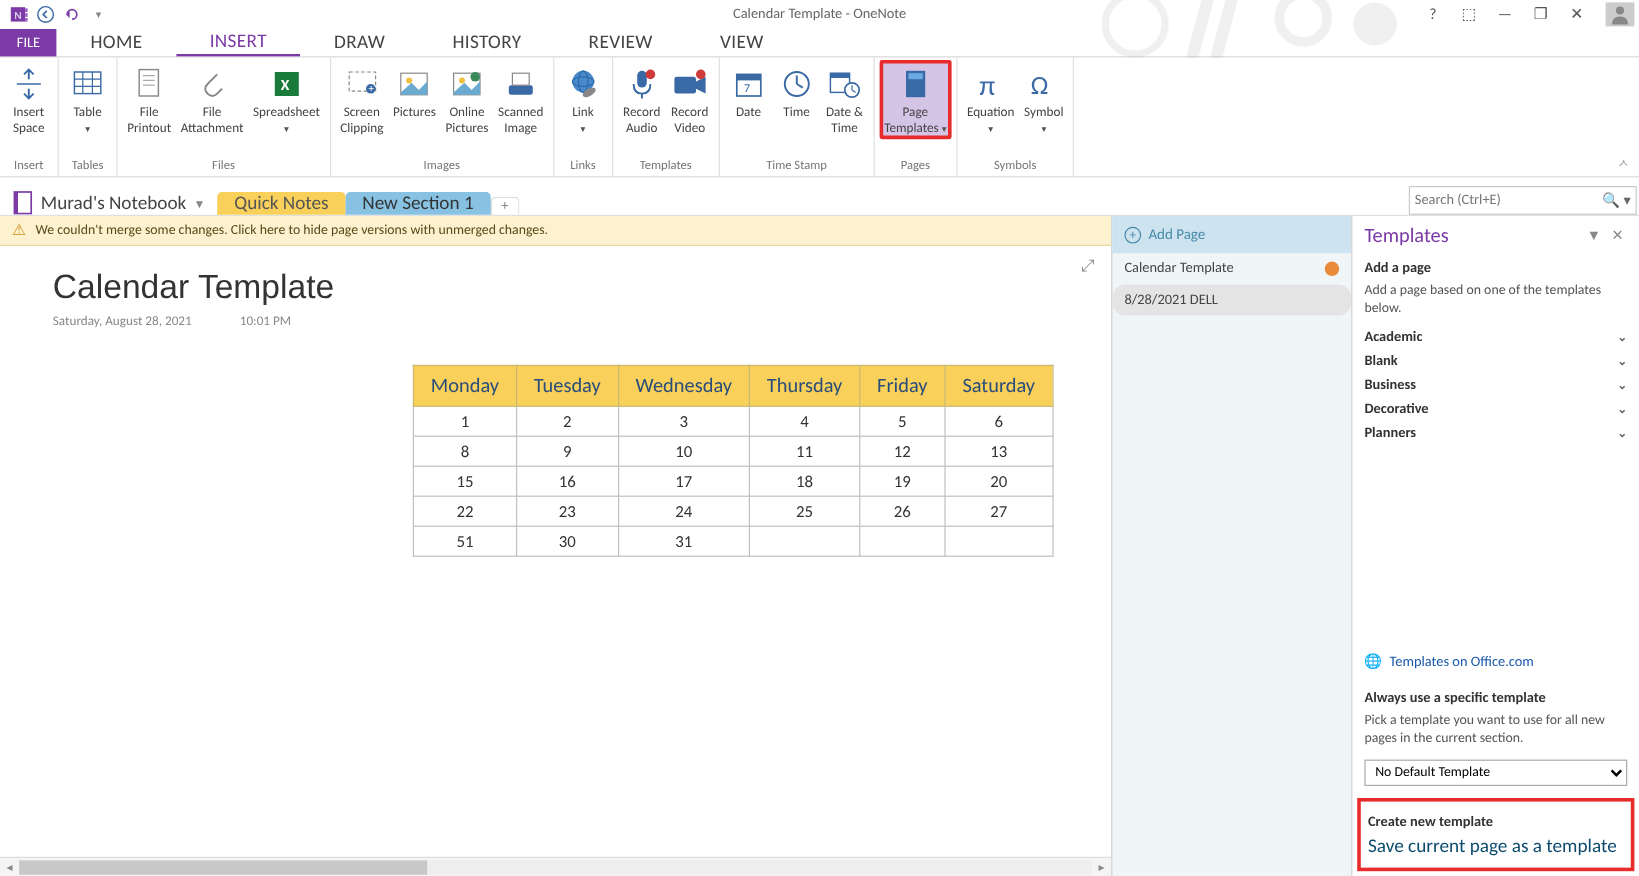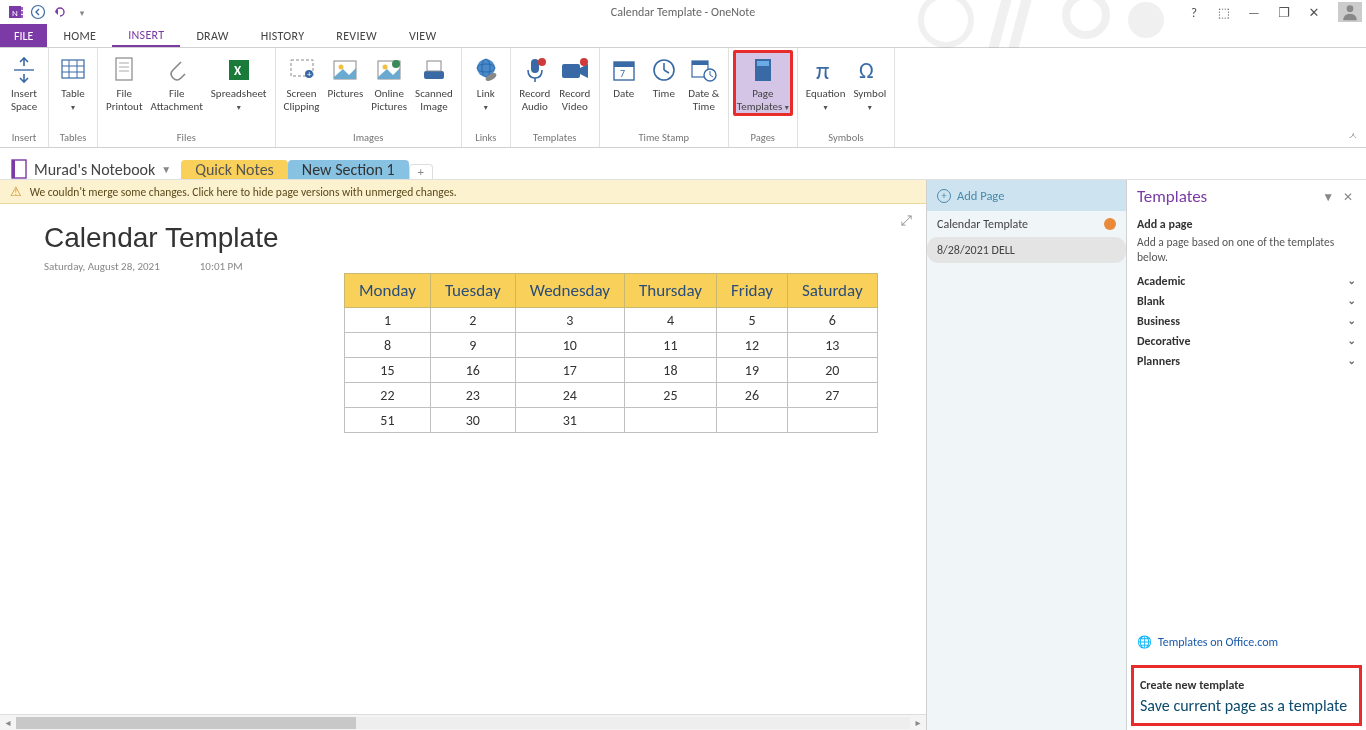--- a/index.html
+++ b/index.html
@@ -12,21 +12,21 @@
 .title-center { position:absolute; left:50%; transform:translateX(-50%); font-size:12px; color:#666; }
 .title-right { position:absolute; right:4px; display:flex; align-items:center; gap:6px; }
 .title-right span { width:24px; height:20px; display:flex; align-items:center; justify-content:center; color:#555; cursor:pointer; font-size:13px; }
 .user-avatar { width:24px; height:24px; background:#ccc; display:flex; align-items:flex-end; justify-content:center; margin-left:6px; }
 .user-avatar svg { width:20px; height:20px; fill:#888; }
 .title-decor { position:absolute; right:180px; top:0; height:48px; width:280px; opacity:0.12; pointer-events:none;}
 
 
 .menubar { height:24px; display:flex; align-items:stretch; border-bottom:1px solid #d0d0d0; }
 .file-tab { background:#7b3aa5; color:#fff; padding:0 14px; display:flex; align-items:center; font-size:12px; cursor:pointer; }
-.menu-tab { padding:0 16px; display:flex; align-items:center; font-size:12px; color:#444; cursor:pointer; letter-spacing:0.3px; }
+.menu-tab { padding:0 28px; display:flex; align-items:center; font-size:16px; color:#444; cursor:pointer; letter-spacing:0.3px; }
 .menu-tab.active { color:#7b3aa5; border-bottom:2px solid #7b3aa5; background:#fff; }
 
 
 .ribbon { height:100px; background:#fff; border-bottom:1px solid #d0d0d0; display:flex; }
 .ribbon-group { border-right:1px solid #e0e0e0; display:flex; flex-direction:column; padding:2px 4px 0 4px; }
 .ribbon-group-items { display:flex; flex:1; align-items:flex-start; }
 .ribbon-group-label { text-align:center; font-size:10.5px; color:#777; padding:2px 0 3px 0; }
 .ribbon-btn { display:flex; flex-direction:column; align-items:center; justify-content:flex-start; padding:4px 4px 0 4px; cursor:pointer; min-width:40px; }
 .ribbon-btn.highlighted { background:#d4c4e6; border:3px solid #e82c2c; border-radius:2px; padding:1px 1px 0 1px; }
 .ribbon-btn .ricon { width:32px; height:32px; display:flex; align-items:center; justify-content:center; margin-bottom:2px; }
@@ -48,21 +48,21 @@
 
 
 .main { display:flex; height:calc(730px - 24px - 24px - 100px - 32px); }
 .page-area { flex:1; display:flex; flex-direction:column; position:relative; overflow:hidden;}
 .merge-bar { background:#fdf2d0; border-bottom:1px solid #e8d89a; padding:4px 10px; font-size:11.5px; color:#5a4a1a; display:flex; align-items:center; gap:8px;}
 .merge-bar .warn-icon{color:#d08a1a;font-size:13px;}
 .page-canvas { flex:1; padding:18px 0 0 44px; position:relative; }
 .expand-icon { position:absolute; right:14px; top:8px; color:#888; font-size:14px; cursor:pointer;}
 .page-title-txt { font-family:"Calibri Light","Segoe UI Light",sans-serif; font-size:28px; color:#333; font-weight:300; }
 .page-meta { display:flex; gap:40px; font-size:11px; color:#888; margin-top:6px;}
-.cal-table { border-collapse:collapse; margin-left:300px;padding-left:28px;}
+.cal-table { margin-top:30px; border-collapse:collapse; margin-left:300px;padding-left:28px;}
 .cal-table th { background:#f9d05a; color:#2a4d7a; font-size:17px; font-weight:500; padding:6px 14px; border:1px solid #c8b870;}
 .cal-table td { border:1px solid #c0c0c0; text-align:center; font-size:14px; color:#333; padding:3px 0; height:25px;}
 .cal-table td:empty{background:#fff;}
 .hscroll { height:16px; border-top:1px solid #ddd; background:#f4f4f4; display:flex; align-items:center;}
 .hscroll .arrow{width:16px;text-align:center;color:#888;font-size:10px;cursor:pointer;}
 .hscroll .track{flex:1;height:12px;background:#eee;position:relative;}
 .hscroll .thumb{position:absolute;left:0;width:340px;height:12px;background:#c8c8c8;}
 
 
 .page-list { width:200px; background:#f0f5f8; border-left:1px solid #d0d0d0; display:flex; flex-direction:column; }
@@ -394,20 +394,24 @@
           <rect x="2" y="1" width="14" height="18" fill="#fff" stroke="#7b3aa5" stroke-width="1.4"></rect>
           <rect x="2" y="1" width="3" height="18" fill="#7b3aa5"></rect>
         </svg>
       </span>
     <span>Murad's Notebook</span>
     <span style="font-size:10px;color:#888;">▼</span>
   </div>
   <div class="section-tab yellow">Quick Notes</div>
   <div class="section-tab blue">New Section 1</div>
   <div class="add-section">+</div>
+  <div class="search-box">
+    <input placeholder="Search (Ctrl+E)" style="">
+    <span class="mag">🔍 ▾</span>
+  </div>
 </div>
 
 <div class="main">
   <div class="page-area">
     <div class="merge-bar">
       <span class="warn-icon">⚠</span>
       <span>We couldn't merge some changes. Click here to hide page versions with unmerged changes.</span>
     </div>
     <div class="page-canvas">
       <span class="expand-icon">⤢</span>
@@ -522,18 +526,25 @@
       </div>
     <div class="tpl-cat">
         <span>Planners</span>
         <span class="chev">⌄</span>
       </div>
 
     <div class="tpl-link" style="margin-top:auto;">
       <span class="globe">🌐</span>
       <span>Templates on Office.com</span>
     </div>
+    <div class="tpl-always">
+      <div class="tpl-section-h">Always use a specific template</div>
+      <div class="tpl-desc">Pick a template you want to use for all new pages in the current section.</div>
+      <select class="tpl-select">
+        <option>No Default Template</option>
+      </select>
+    </div>
     <div class="tpl-create">
       <div class="tpl-section-h">Create new template</div>
       <span class="link">Save current page as a template</span>
     </div>
   </div>
 </div>
 
 </body></html>

